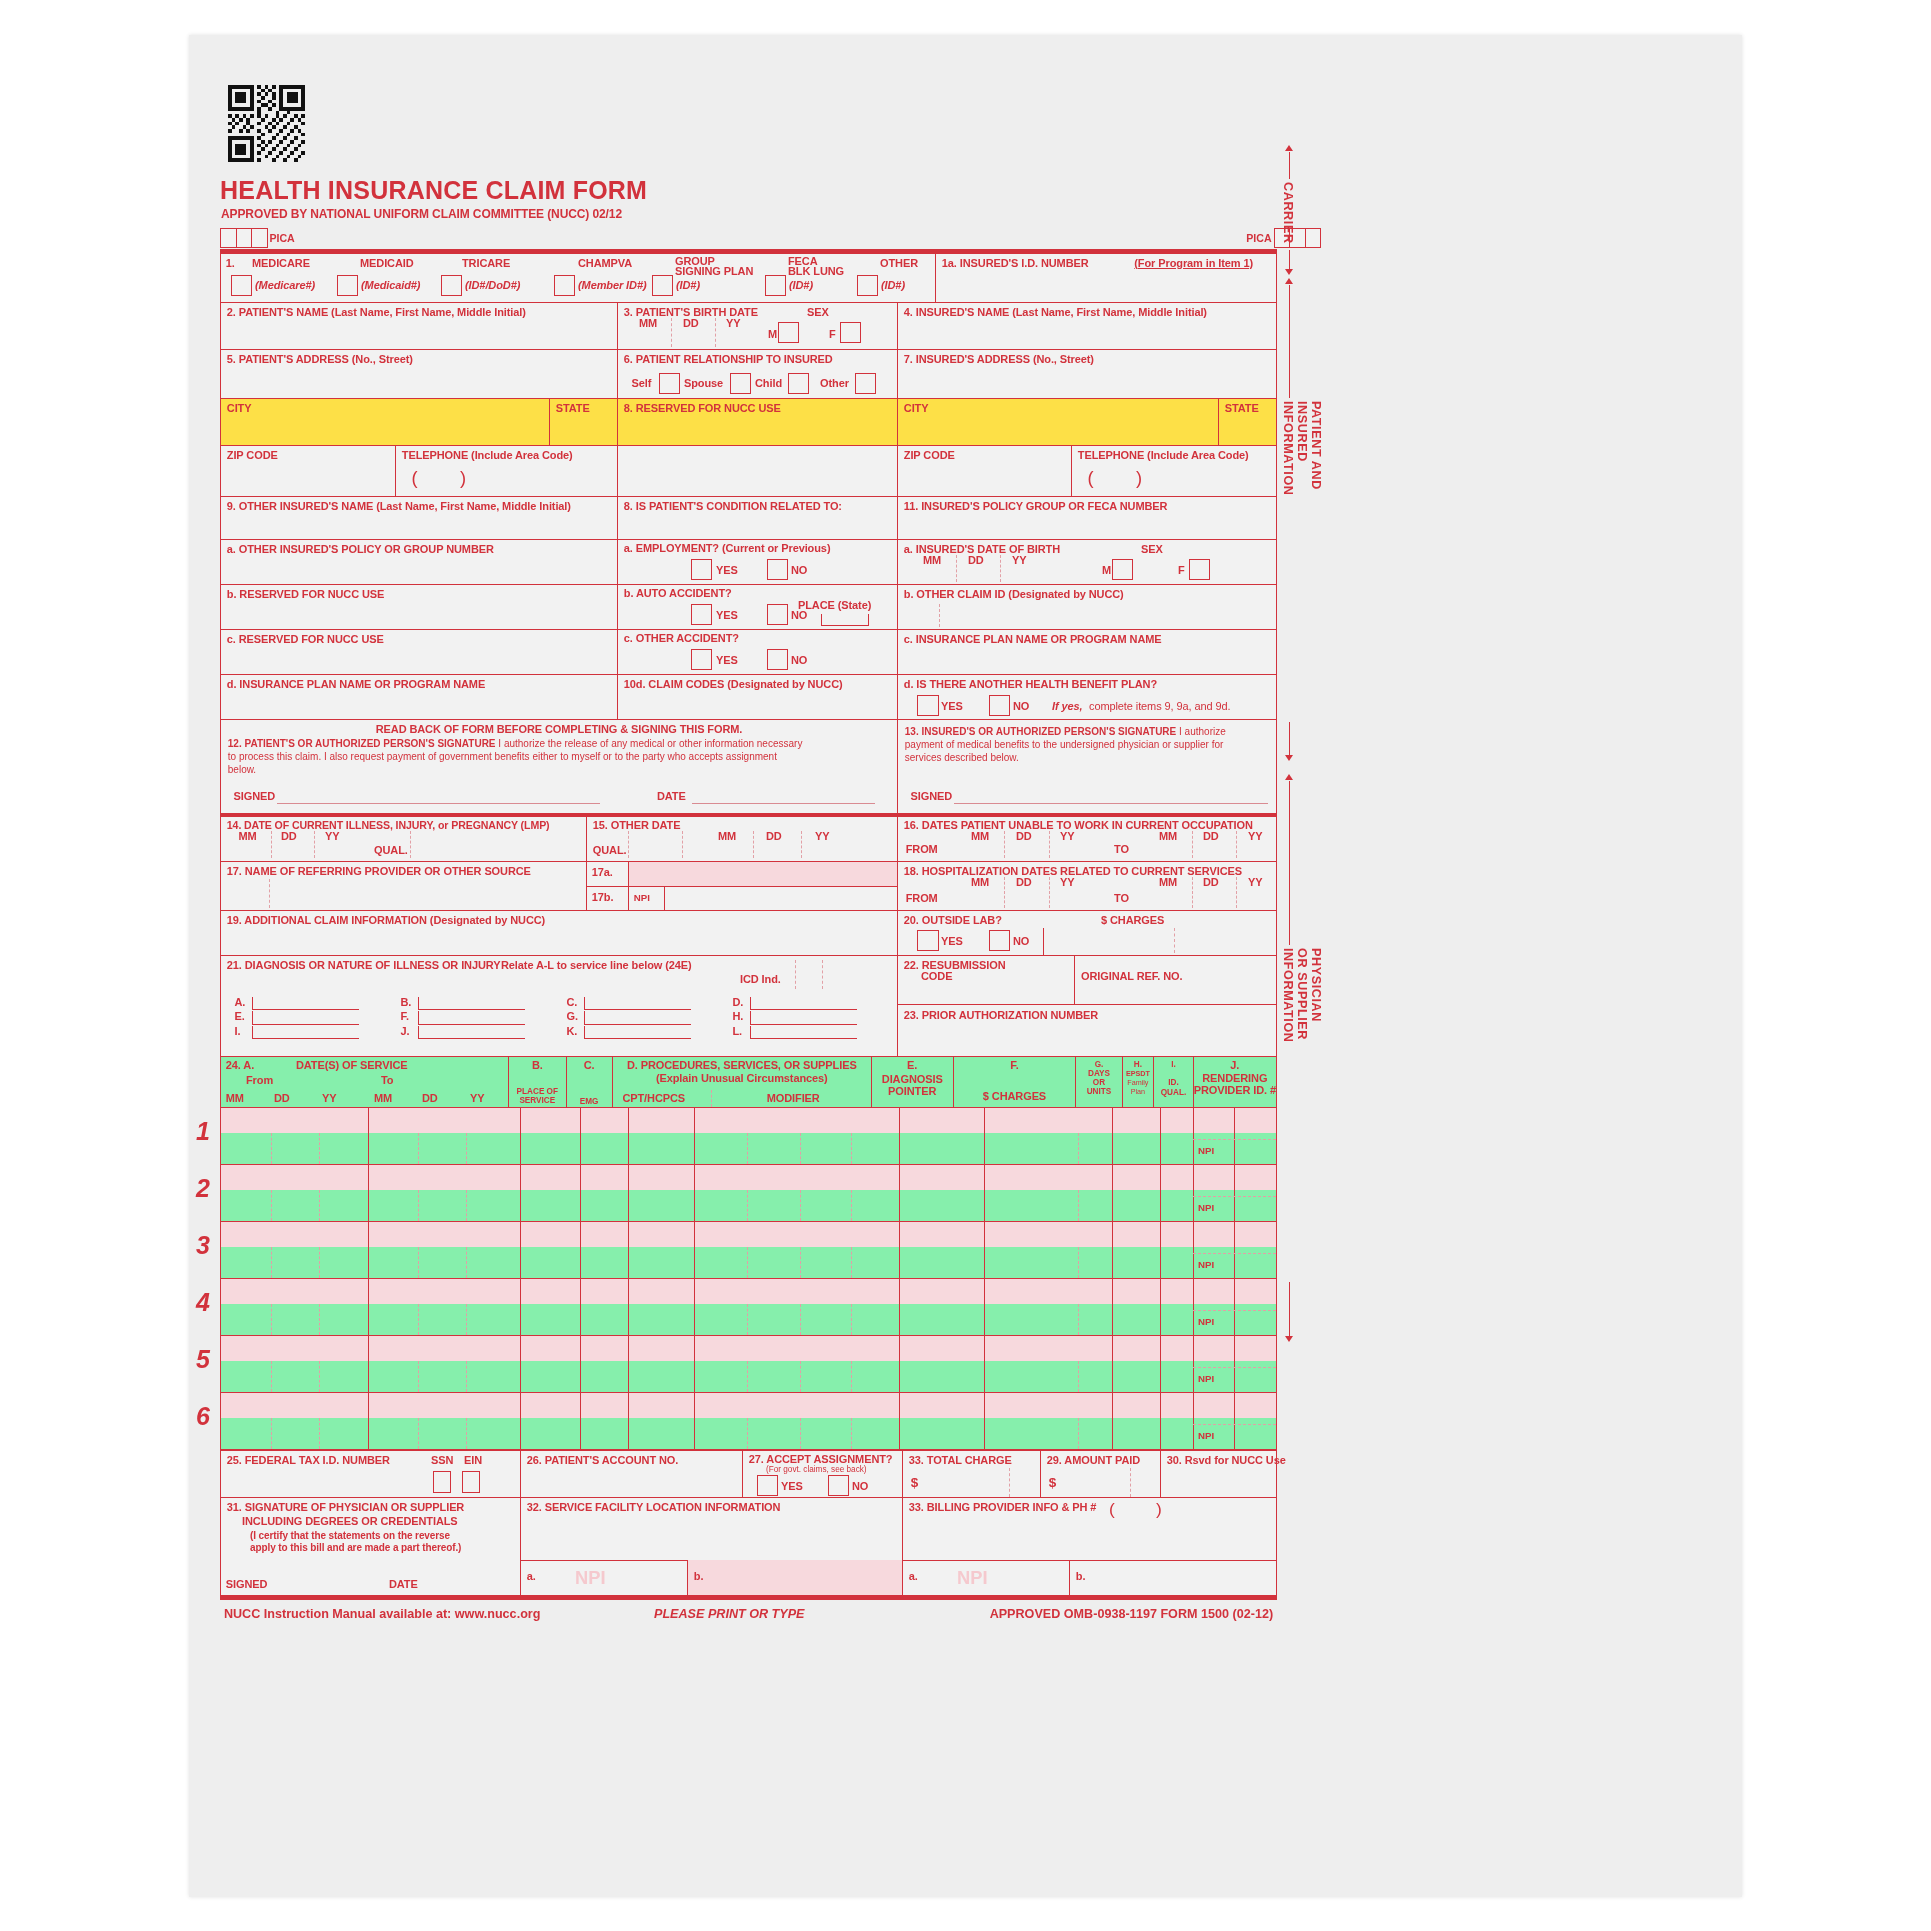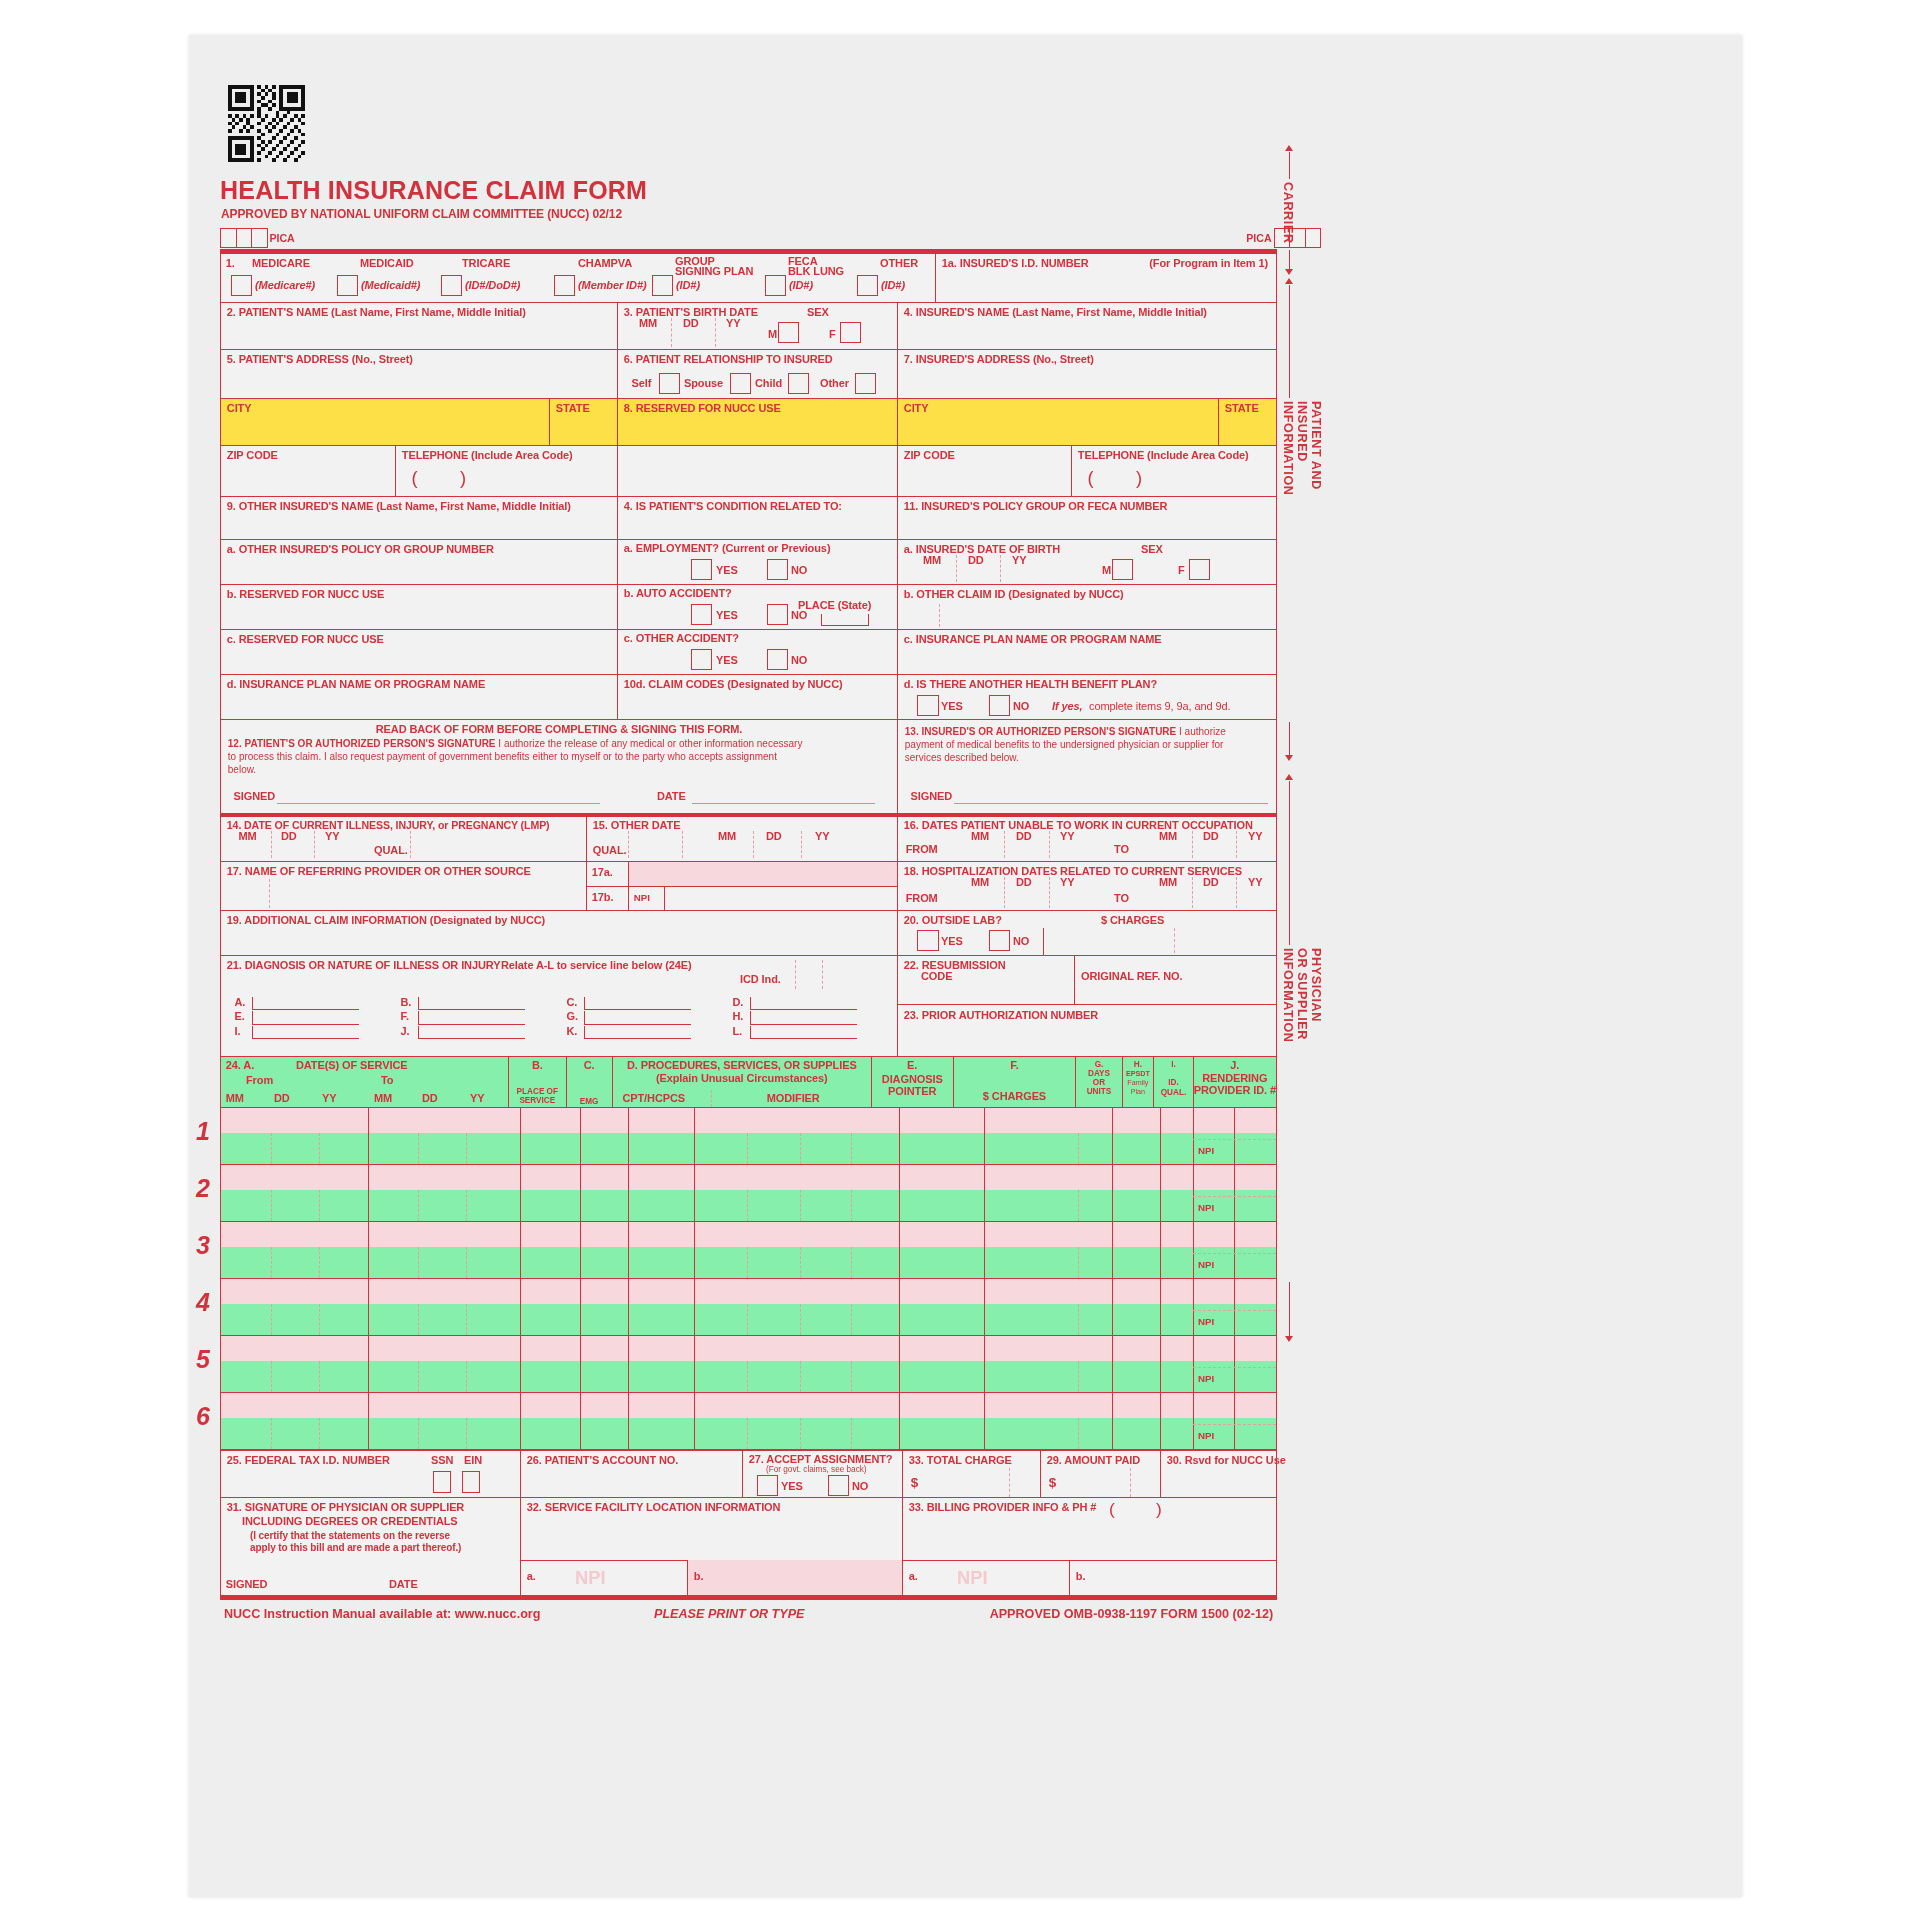--- a/index.html
+++ b/index.html
@@ -270,21 +270,21 @@
         <span class="lbl" style="position:absolute;left:567px;top:12.6px;">BLK LUNG</span>
         <span class="bx cb" style="position:absolute;left:544px;top:21px;"></span>
         <span class="lbl ital" style="position:absolute;left:568px;top:26px;">(ID#)</span>
 
         <span class="lbl" style="position:absolute;left:659px;top:3.9px;">OTHER</span>
         <span class="bx cb" style="position:absolute;left:636px;top:21px;"></span>
         <span class="lbl ital" style="position:absolute;left:660px;top:26px;">(ID#)</span>
       </div>
       <div class="cell" style="flex:1;height:48px;border-left:1.3px solid #d2323c;">
         <span class="lbl" style="position:absolute;left:5.8px;top:3.9px;">1a. INSURED'S I.D. NUMBER</span>
-        <span class="lbl" style="position:absolute;right:8px;top:3.9px;">(For Program in Item 1)</span>
+        <span class="lbl" style="position:absolute;right:23px;top:3.9px;text-decoration:underline;">(For Program in Item 1)</span>
         <div style="position:absolute;left:5.8px;top:23px;right:7.7px;height:19.3px;"></div>
       </div>
     </div>
 
     <div class="row" style="border-left:1.3px solid #d2323c;border-right:1.3px solid #d2323c;border-bottom:1.3px solid #d2323c;background:#f2f2f2;">
       <div class="cell" style="width:396px;height:46px;">
         <span class="lbl" style="position:absolute;left:5.8px;top:3.9px;">2. PATIENT'S NAME (Last Name, First Name, Middle Initial)</span>
         <div style="position:absolute;left:5.8px;top:21px;right:5.8px;height:21px;"></div>
       </div>
       <div class="cell" style="width:280px;height:46px;border-left:1.3px solid #d2323c;padding-left:25px;">
@@ -374,21 +374,21 @@
         <div style="position:absolute;left:77px;top:25px;right:5.8px;height:19.3px;"></div>
       </div>
     </div>
 
     <div class="row" style="border-left:1.3px solid #d2323c;border-right:1.3px solid #d2323c;border-bottom:1.3px solid #d2323c;background:#f2f2f2;">
       <div class="cell" style="width:396px;height:42px;">
         <span class="lbl" style="position:absolute;left:5.8px;top:3.9px;">9. OTHER INSURED'S NAME (Last Name, First Name, Middle Initial)</span>
         <div style="position:absolute;left:5.8px;top:21px;right:5.8px;height:17.4px;"></div>
       </div>
       <div class="cell" style="width:280px;height:42px;border-left:1.3px solid #d2323c;">
-        <span class="lbl" style="position:absolute;left:5.8px;top:3.9px;">4. IS PATIENT'S CONDITION RELATED TO:</span>
+        <span class="lbl" style="position:absolute;left:5.8px;top:3.9px;">8. IS PATIENT'S CONDITION RELATED TO:</span>
       </div>
       <div class="cell" style="flex:1;height:42px;border-left:1.3px solid #d2323c;">
         <span class="lbl" style="position:absolute;left:5.8px;top:3.9px;">11. INSURED'S POLICY GROUP OR FECA NUMBER</span>
         <div style="position:absolute;left:5.8px;top:21px;right:5.8px;height:17.4px;"></div>
       </div>
     </div>
 
     <div class="row" style="border-left:1.3px solid #d2323c;border-right:1.3px solid #d2323c;border-bottom:1.3px solid #d2323c;background:#f2f2f2;">
       <div class="cell" style="width:396px;height:44px;">
         <span class="lbl" style="position:absolute;left:5.8px;top:3.9px;">a. OTHER INSURED'S POLICY OR GROUP NUMBER</span>

